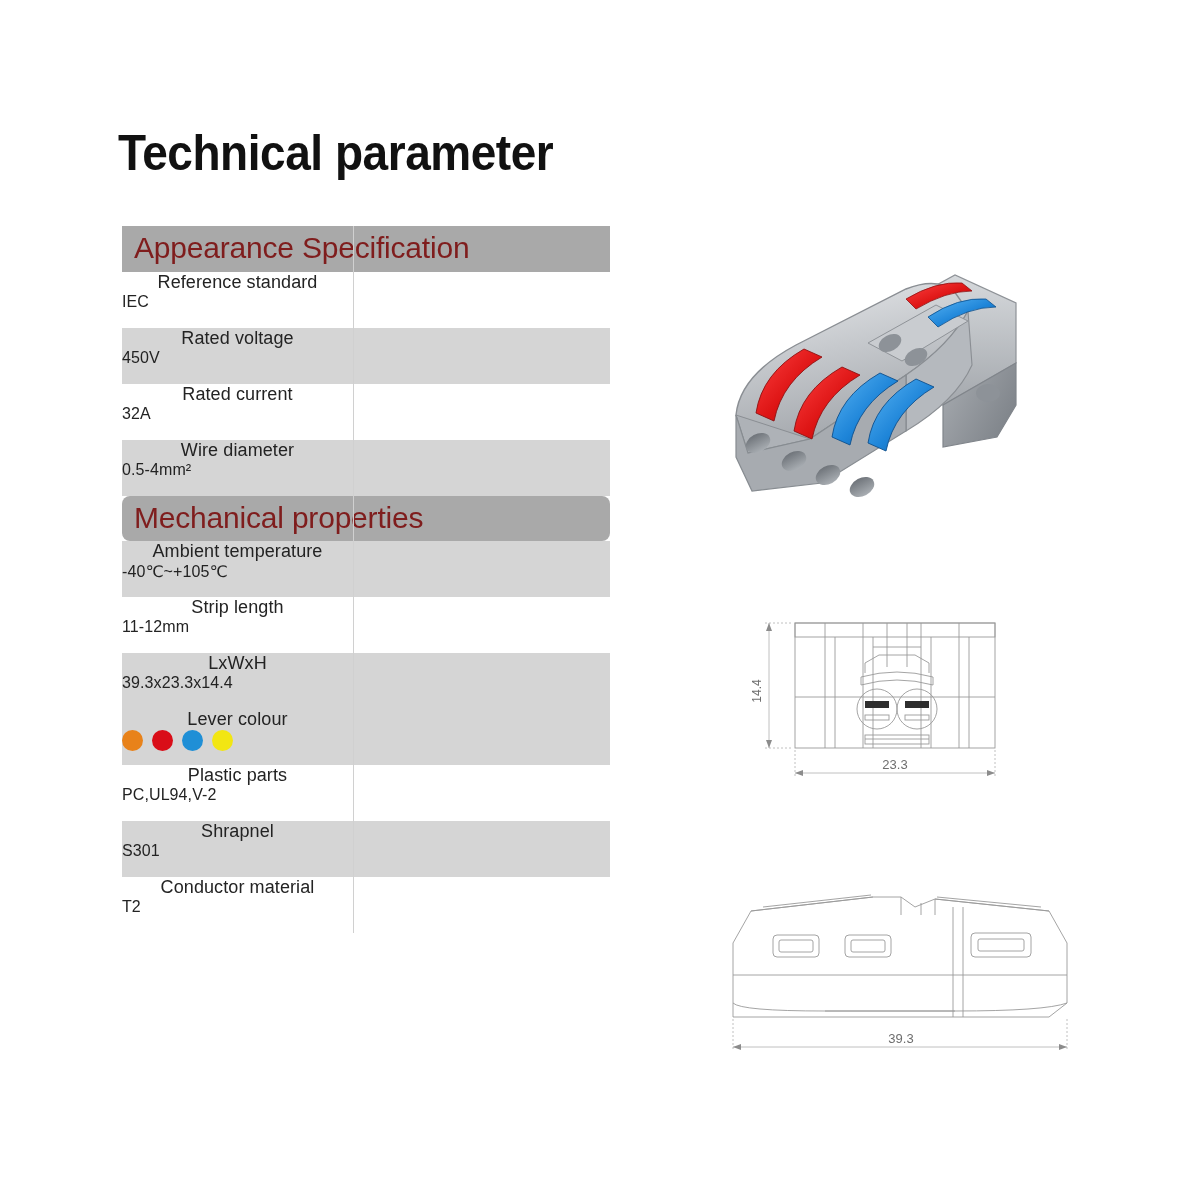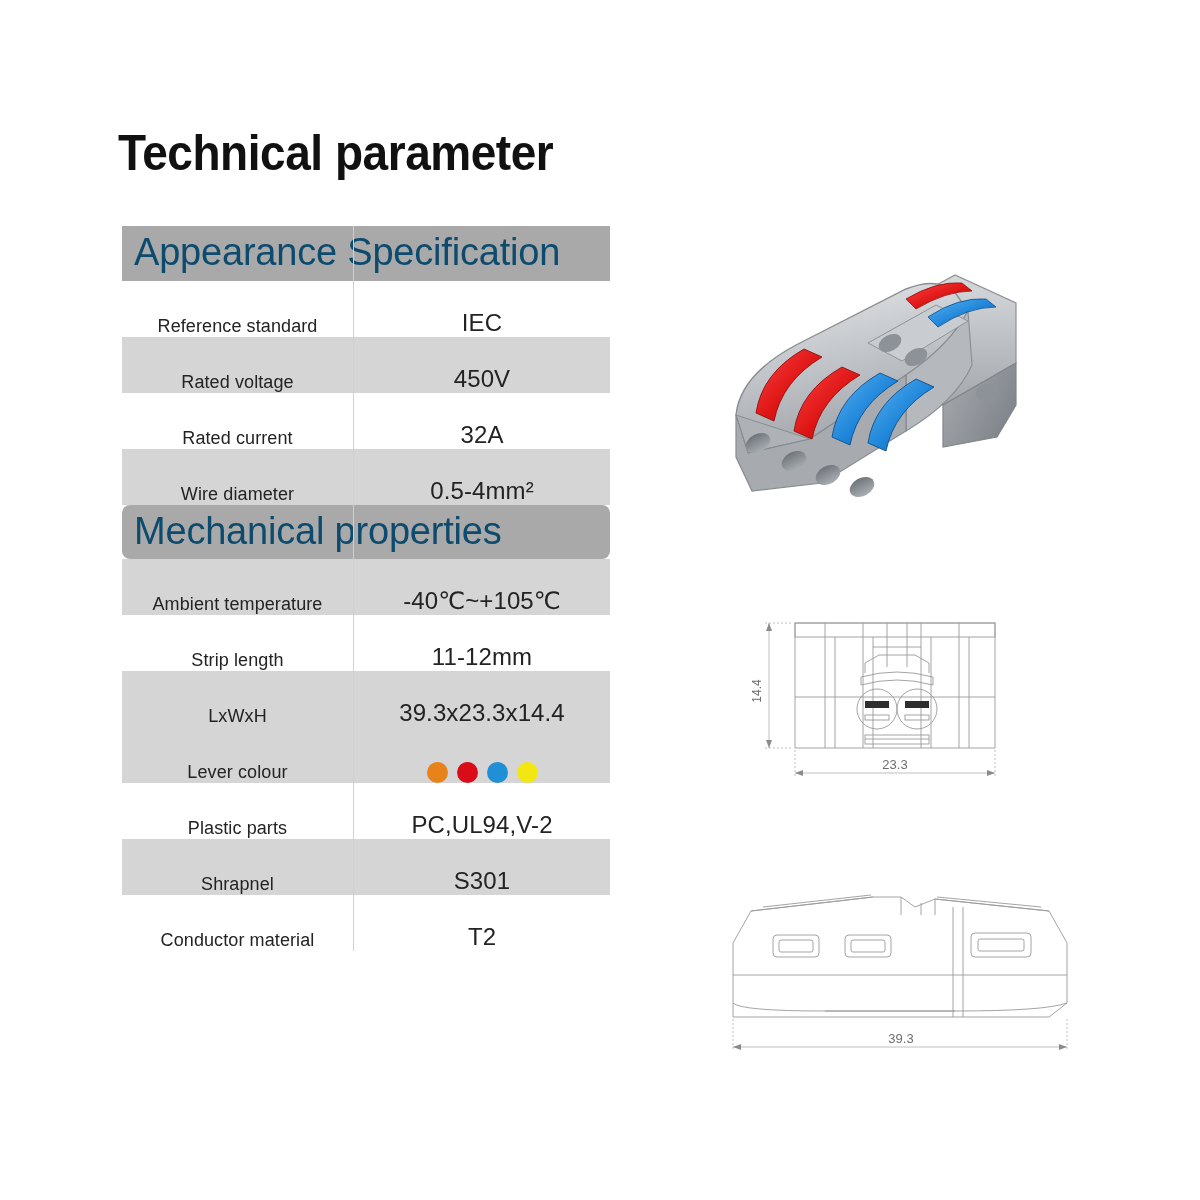--- a/index.html
+++ b/index.html
@@ -32,53 +32,54 @@
 
   
   #spec-table {
     position: absolute;
     left: 122px;
     top: 226px;
     width: 488px;
   }
   .section-header {
     background: #a9a9a9;
-    color: #0c4a6e;
-    font-size: 38px;
+    color: #7f1d1d;
+    font-size: 30px;
     padding: 5px 0 7px 12px;
     line-height: 1.12;
     letter-spacing: -0.2px;
     box-sizing: border-box;
     width: 100%;
   }
   .spec-row {
     display: flex;
     width: 100%;
     height: 56px;
-    align-items: flex-end;
+    align-items: flex-start;
     box-sizing: border-box;
+    flex-direction: column;
   }
   .spec-row.shaded { background: #d5d5d5; }
   .spec-row.plain  { background: #ffffff; }
   .cell-label {
     width: 231px;
     text-align: center;
     font-size: 18px;
     color: #232323;
     letter-spacing: 0.1px;
   }
   .cell-divider {
     width: 1px;
     align-self: stretch;
     background: #c8c8c8;
   }
   .cell-value {
     flex: 1;
     text-align: center;
-    font-size: 24px;
+    font-size: 16px;
     color: #232323;
     letter-spacing: 0.1px;
   }
   
   .table-vline {
     position: absolute;
     left: 231px;
     top: 0;
     bottom: 0;
     width: 1px;

